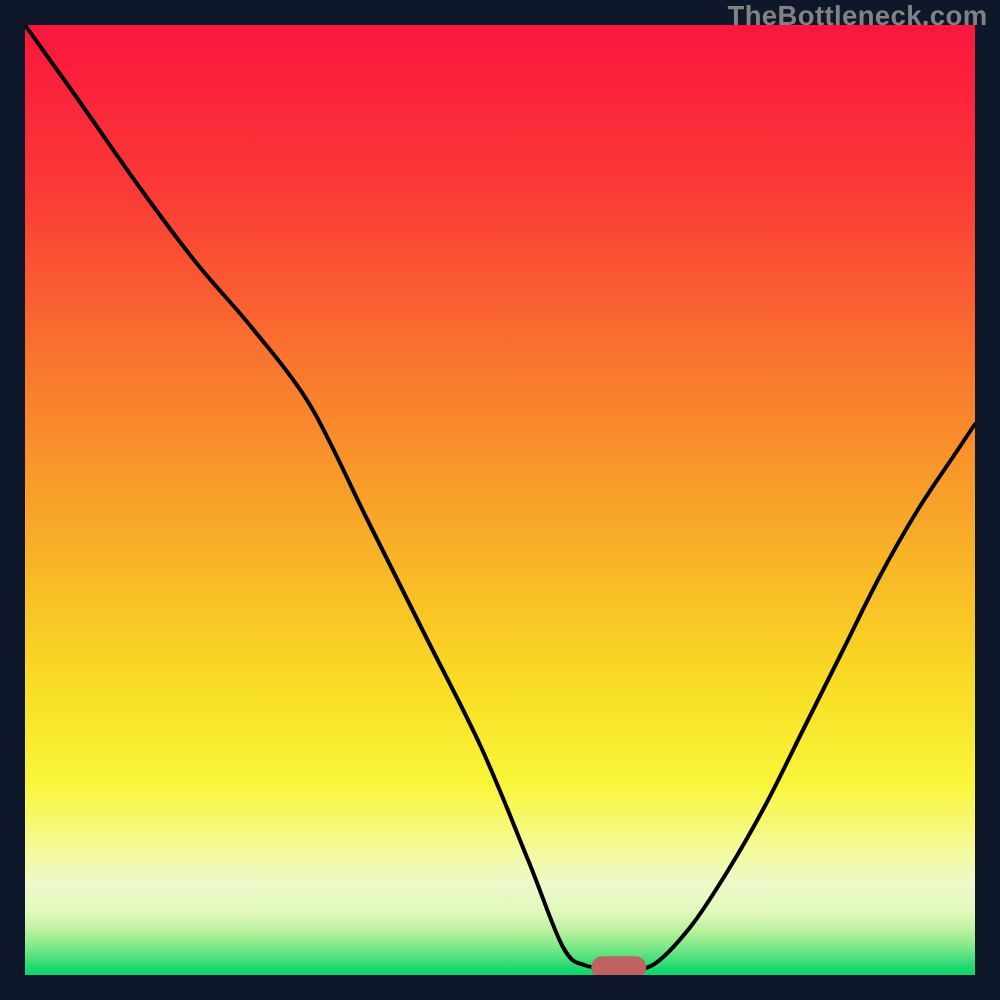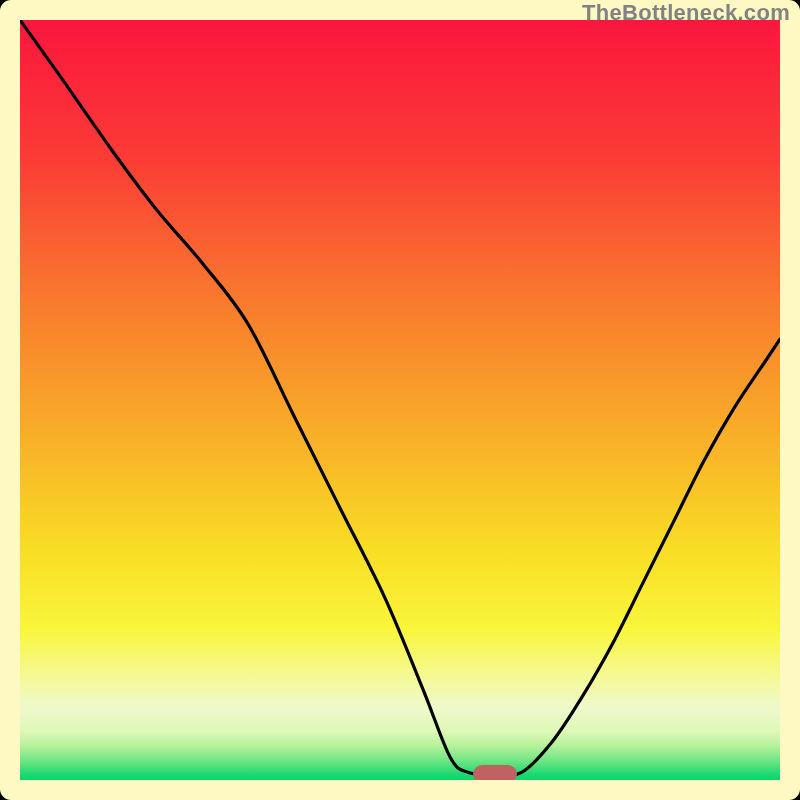--- a/index.html
+++ b/index.html
@@ -8,22 +8,21 @@
     width: 800px;
     height: 800px;
     background: #000;
     overflow: hidden;
     font-family: Arial, Helvetica, sans-serif;
   }
   .frame {
     position: relative;
     width: 800px;
     height: 800px;
-    background: #fef9c3;
-    border-radius: 11px;
+    background: #0f172a;
   }
   .plot-area {
     position: absolute;
     left: 20px;
     top: 20px;
     width: 760px;
     height: 760px;
     overflow: hidden;
   }
   .gradient-bg {

